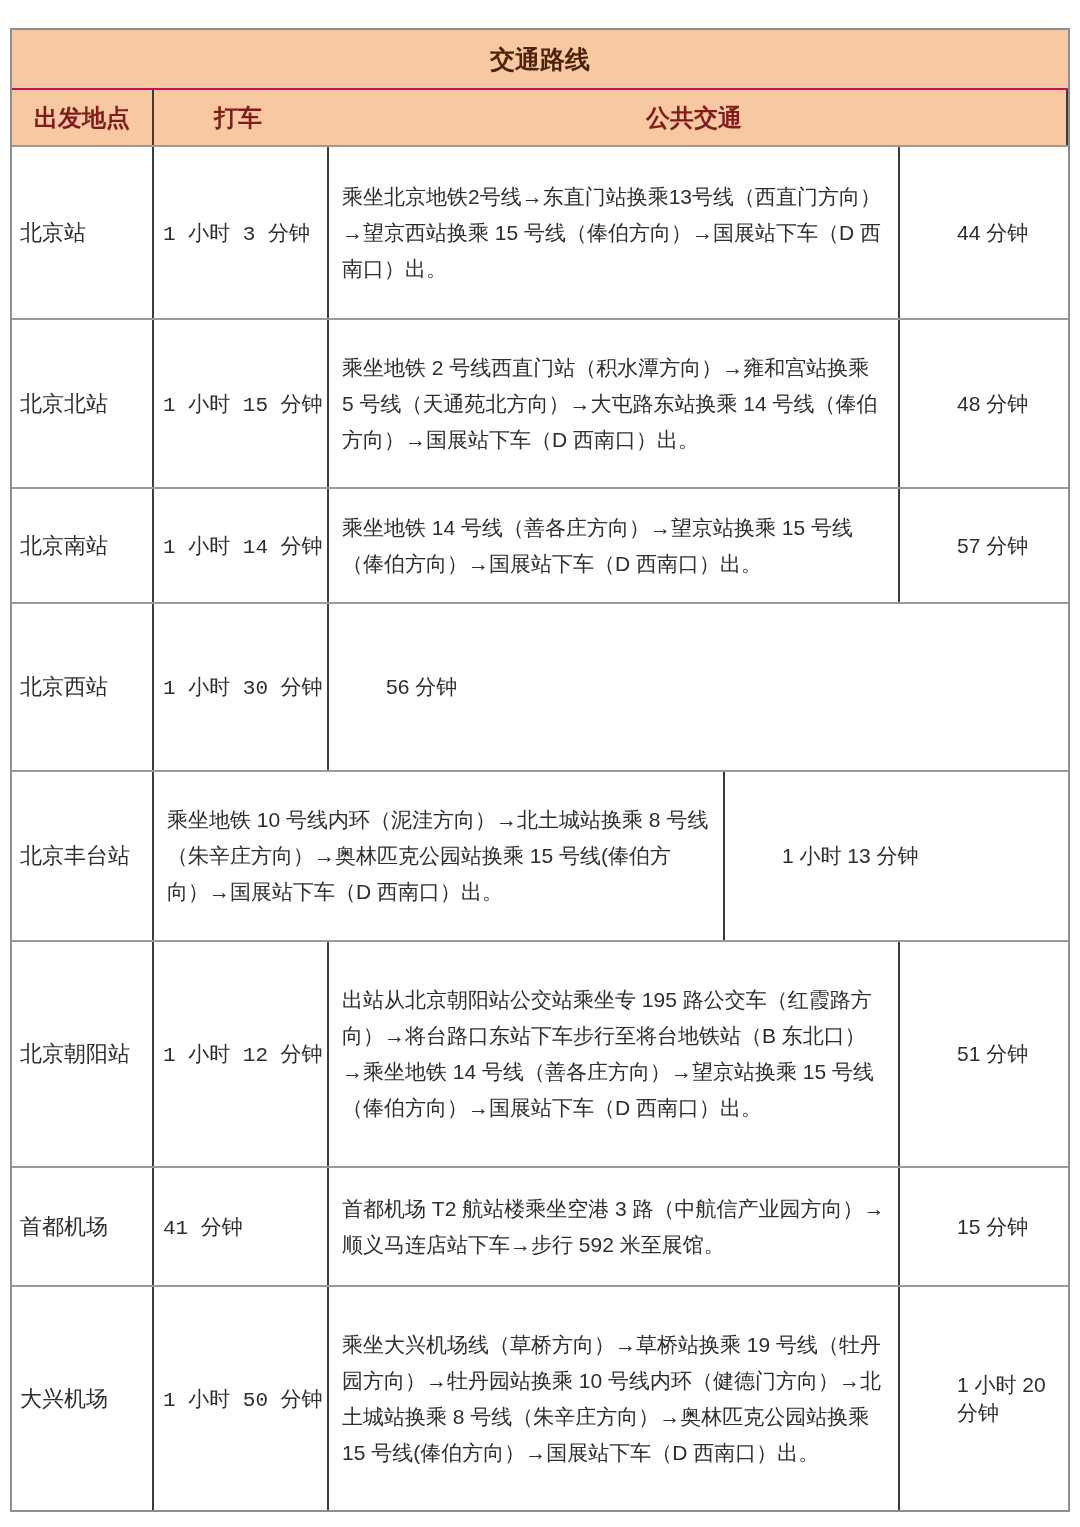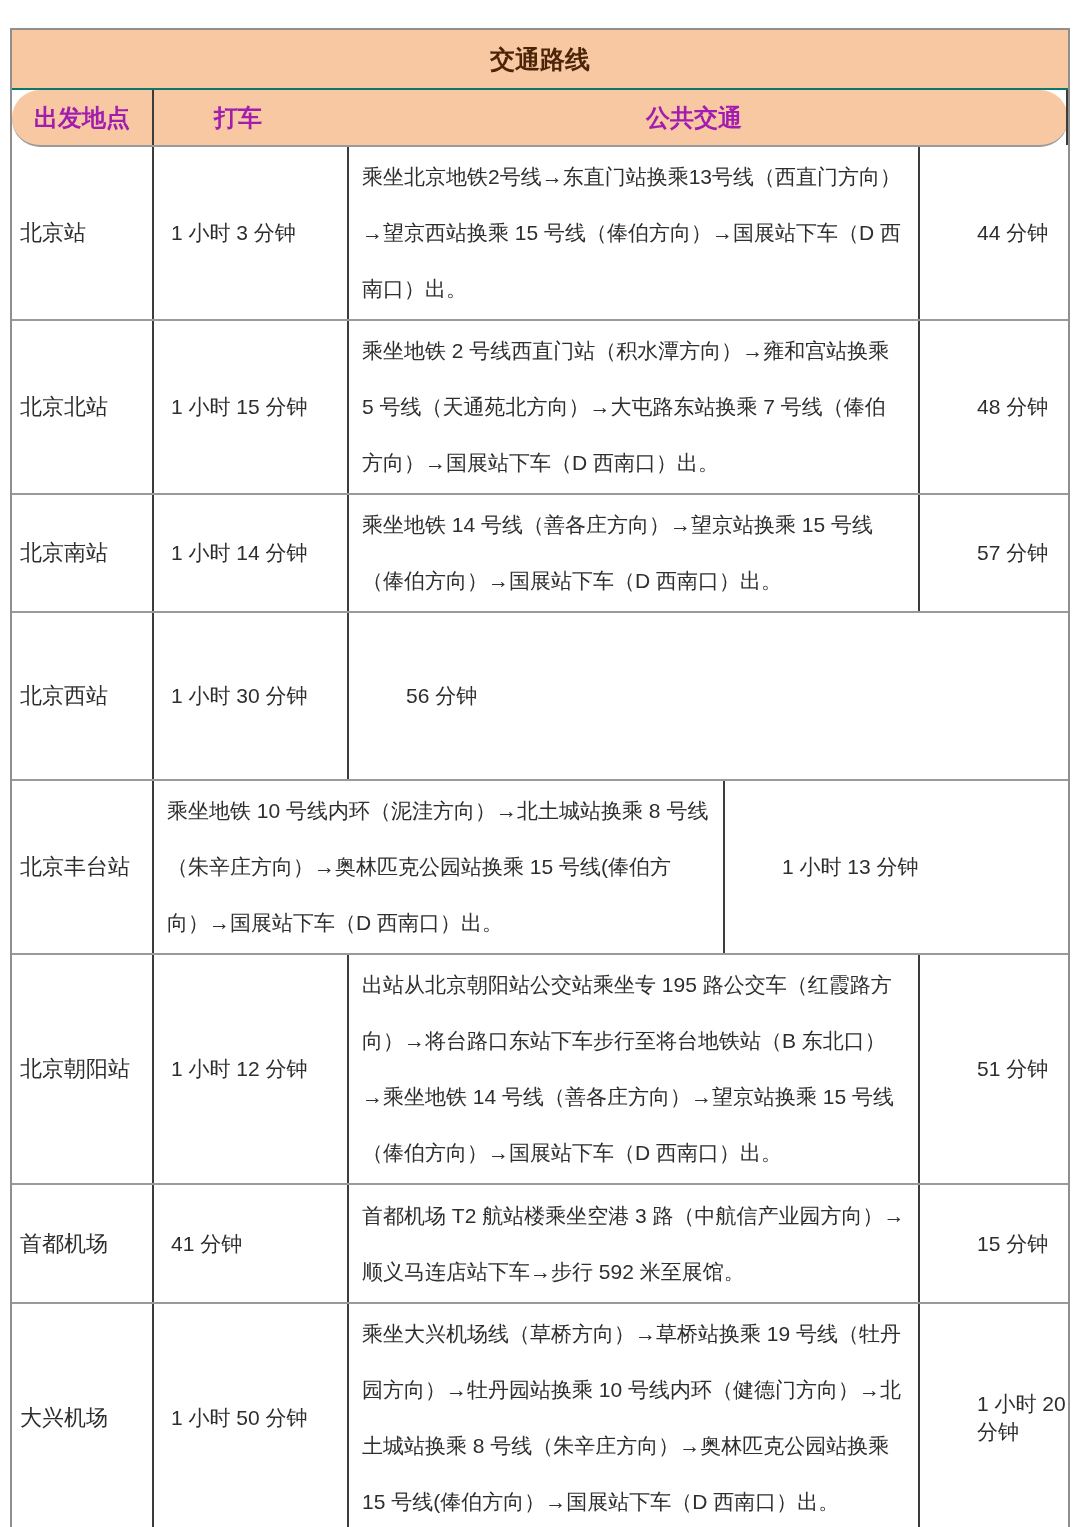--- a/index.html
+++ b/index.html
@@ -23,34 +23,33 @@
   
   .title-row {
     height: 60px;
     background: #F7C8A2;
     color: #4B2409;
     font-weight: bold;
     font-size: 25px;
     display: flex;
     align-items: center;
     justify-content: center;
-    border-bottom: 2px solid #0f766e;
+    border-bottom: 2px solid #be185d;
     box-sizing: border-box;
   }
   
   .header-row {
     display: flex;
     height: 57px;
     background: #F7C8A2;
-    color: #a21caf;
+    color: #7f1d1d;
     font-weight: bold;
     font-size: 24px;
     border-bottom: 2px solid #9a9a9a;
     box-sizing: border-box;
-    border-radius: 28px;
   }
   .hc {
     display: flex;
     align-items: center;
     justify-content: center;
     box-sizing: border-box;
   }
   .hc1 { width: 142px; border-right: 2px solid #3c3c3c; }
   .hc2 { width: 746px; border-right: 2px solid #3c3c3c; }
   .hc3 { flex: 1; }
@@ -68,29 +67,30 @@
     color: #2e2e2e;
     font-size: 21px;
   }
   .c1 {
     width: 142px;
     padding-left: 8px;
     border-right: 2px solid #3c3c3c;
     font-size: 22px;
   }
   .c2 {
-    width: 195px;
-    padding-left: 17px;
+    width: 175px;
+    padding-left: 9px;
     border-right: 2px solid #3c3c3c;
+    font-family: Liberation Mono, monospace;
   }
   .c3 {
     width: 571px;
     padding: 2px 13px;
     border-right: 2px solid #3c3c3c;
-    line-height: 56px;
+    line-height: 36px;
     text-align: left;
   }
   .c4 {
     flex: 1;
     padding-left: 9px;
     margin-left: 48px;
   }
   
   .row:nth-child(1) { min-height: 173px; }
   .row:nth-child(2) { min-height: 169px; }
@@ -140,21 +140,21 @@
     </div>
 
     <div class="row">
       <div class="cell c1">
           <span>北京北站</span>
         </div>
       <div class="cell c2">
           <span>1 小时 15 分钟</span>
         </div>
       <div class="cell c3">
-          <span>乘坐地铁 2 号线西直门站（积水潭方向）→雍和宫站换乘 5 号线（天通苑北方向）→大屯路东站换乘 7 号线（俸伯方向）→国展站下车（D 西南口）出。</span>
+          <span>乘坐地铁 2 号线西直门站（积水潭方向）→雍和宫站换乘 5 号线（天通苑北方向）→大屯路东站换乘 14 号线（俸伯方向）→国展站下车（D 西南口）出。</span>
         </div>
       <div class="cell c4">
           <span>48 分钟</span>
         </div>
     </div>
 
     <div class="row">
       <div class="cell c1">
           <span>北京南站</span>
         </div>

